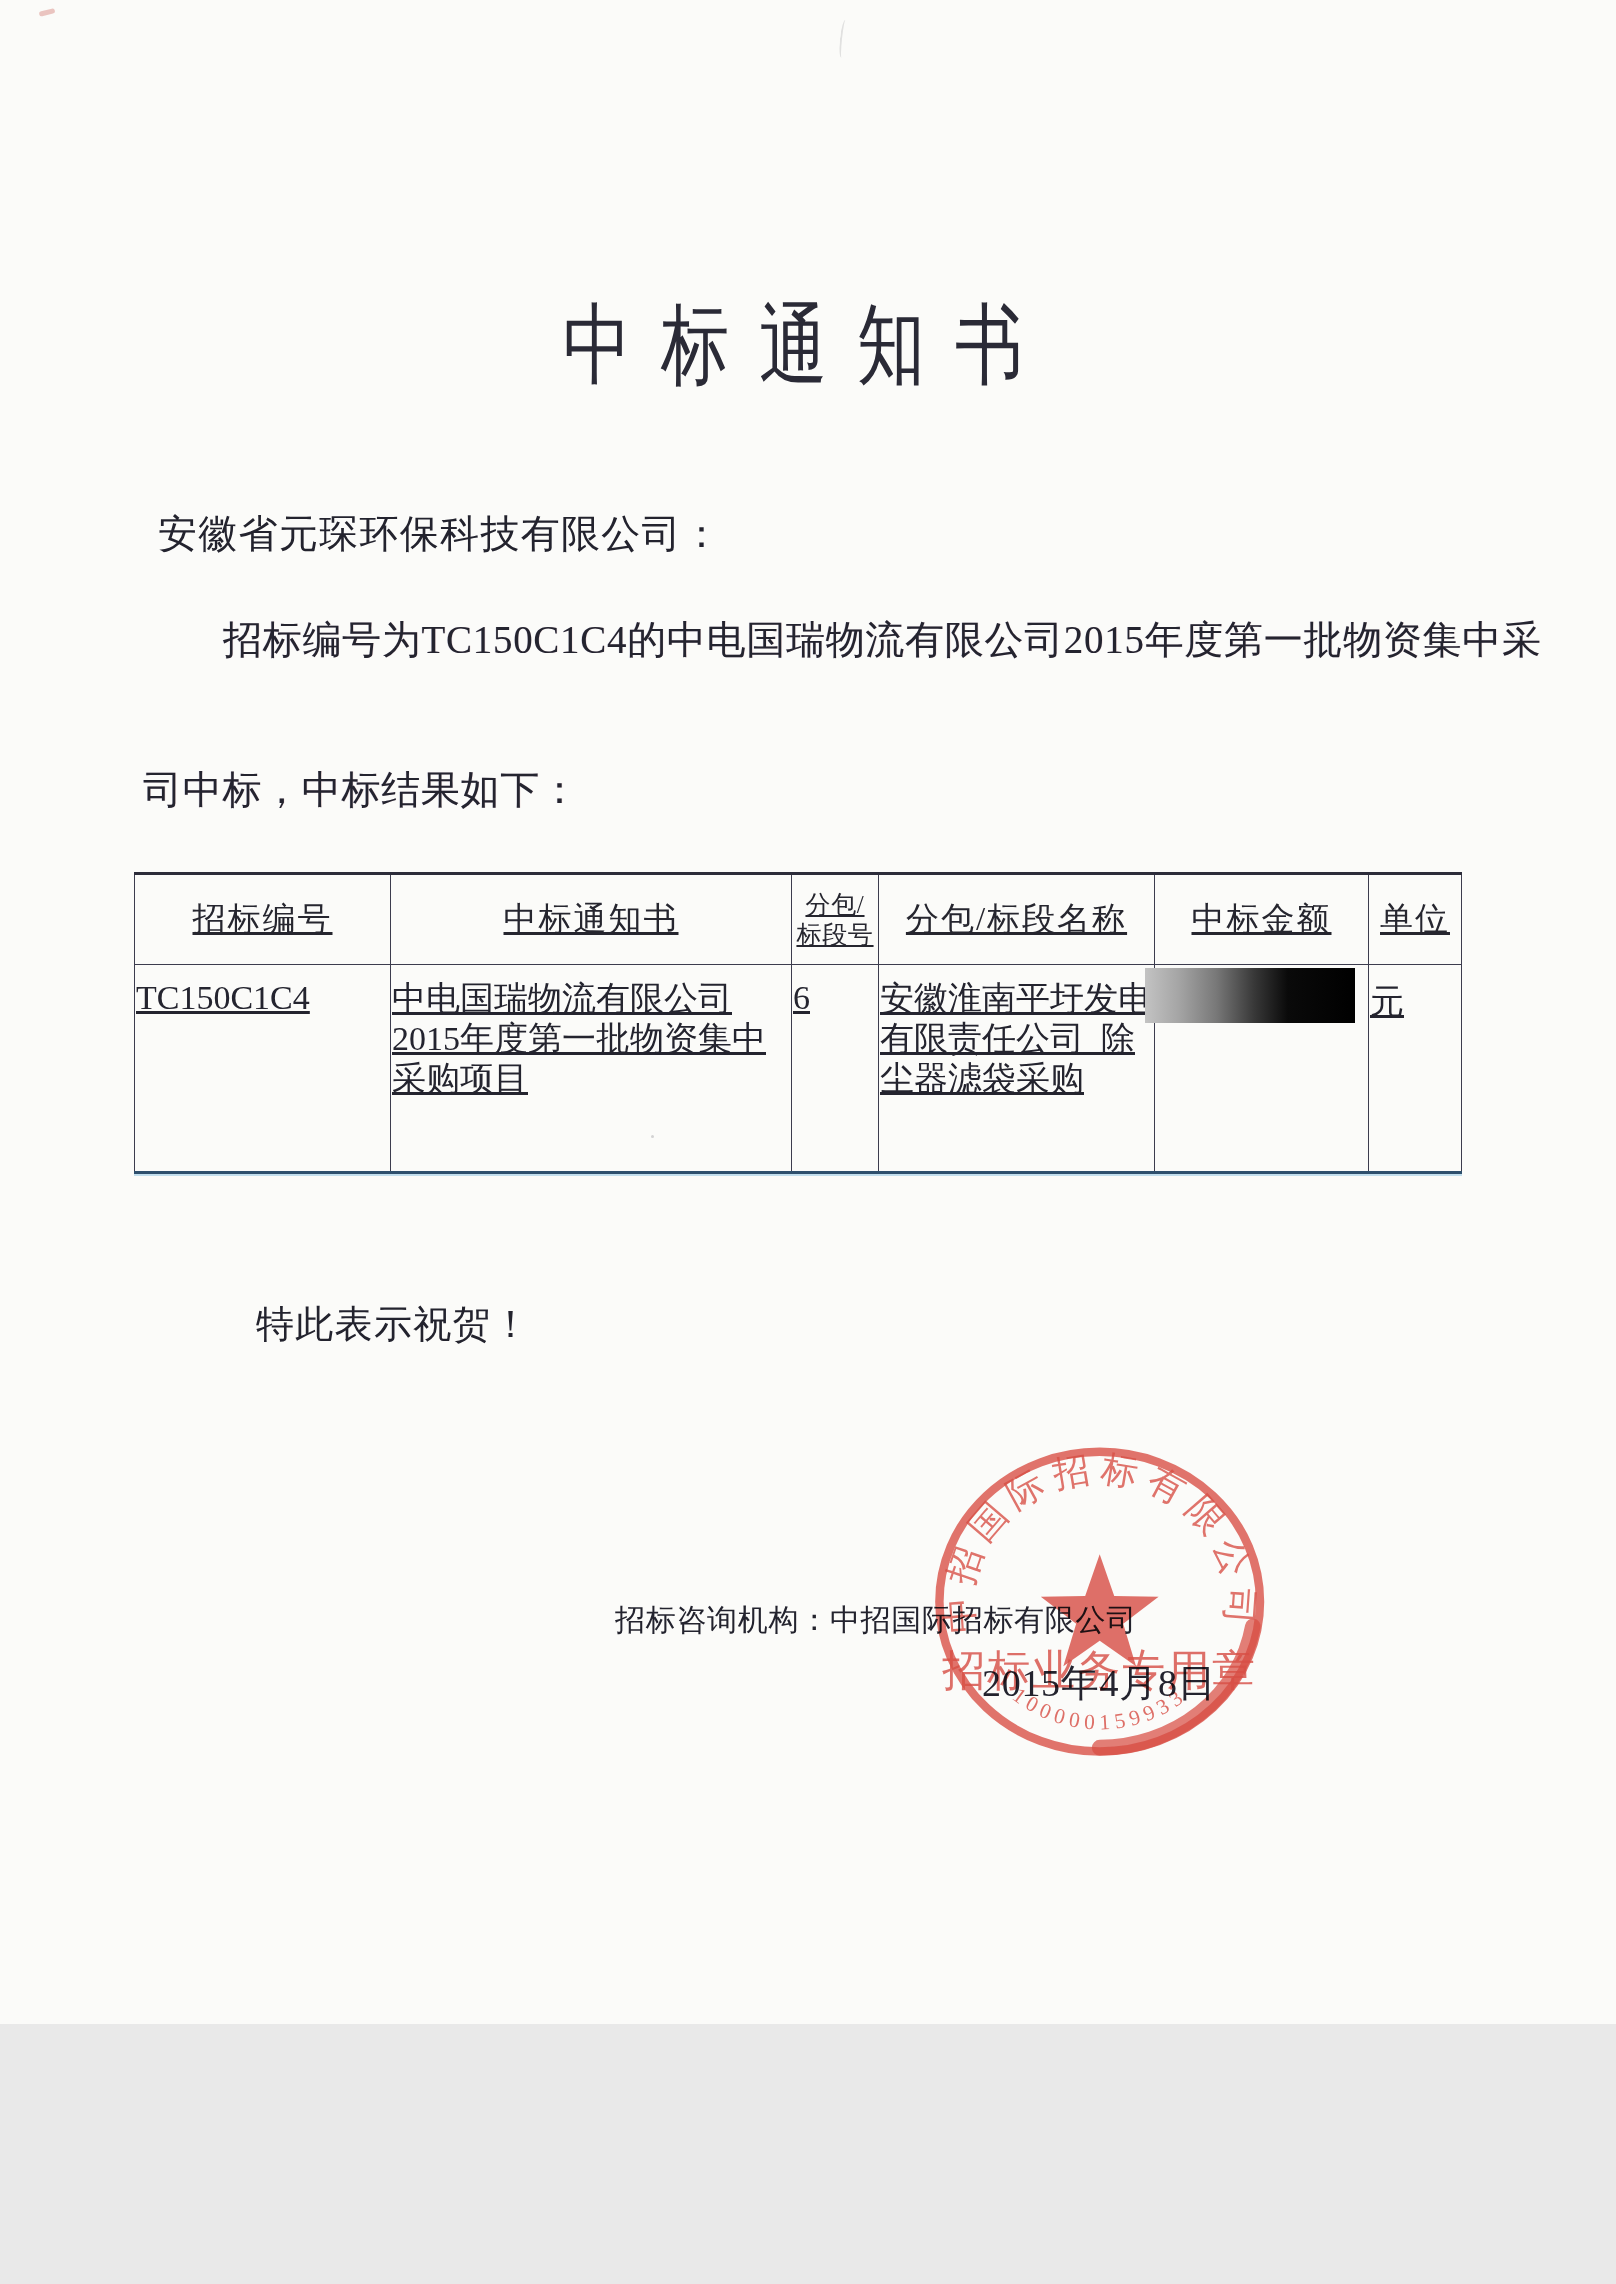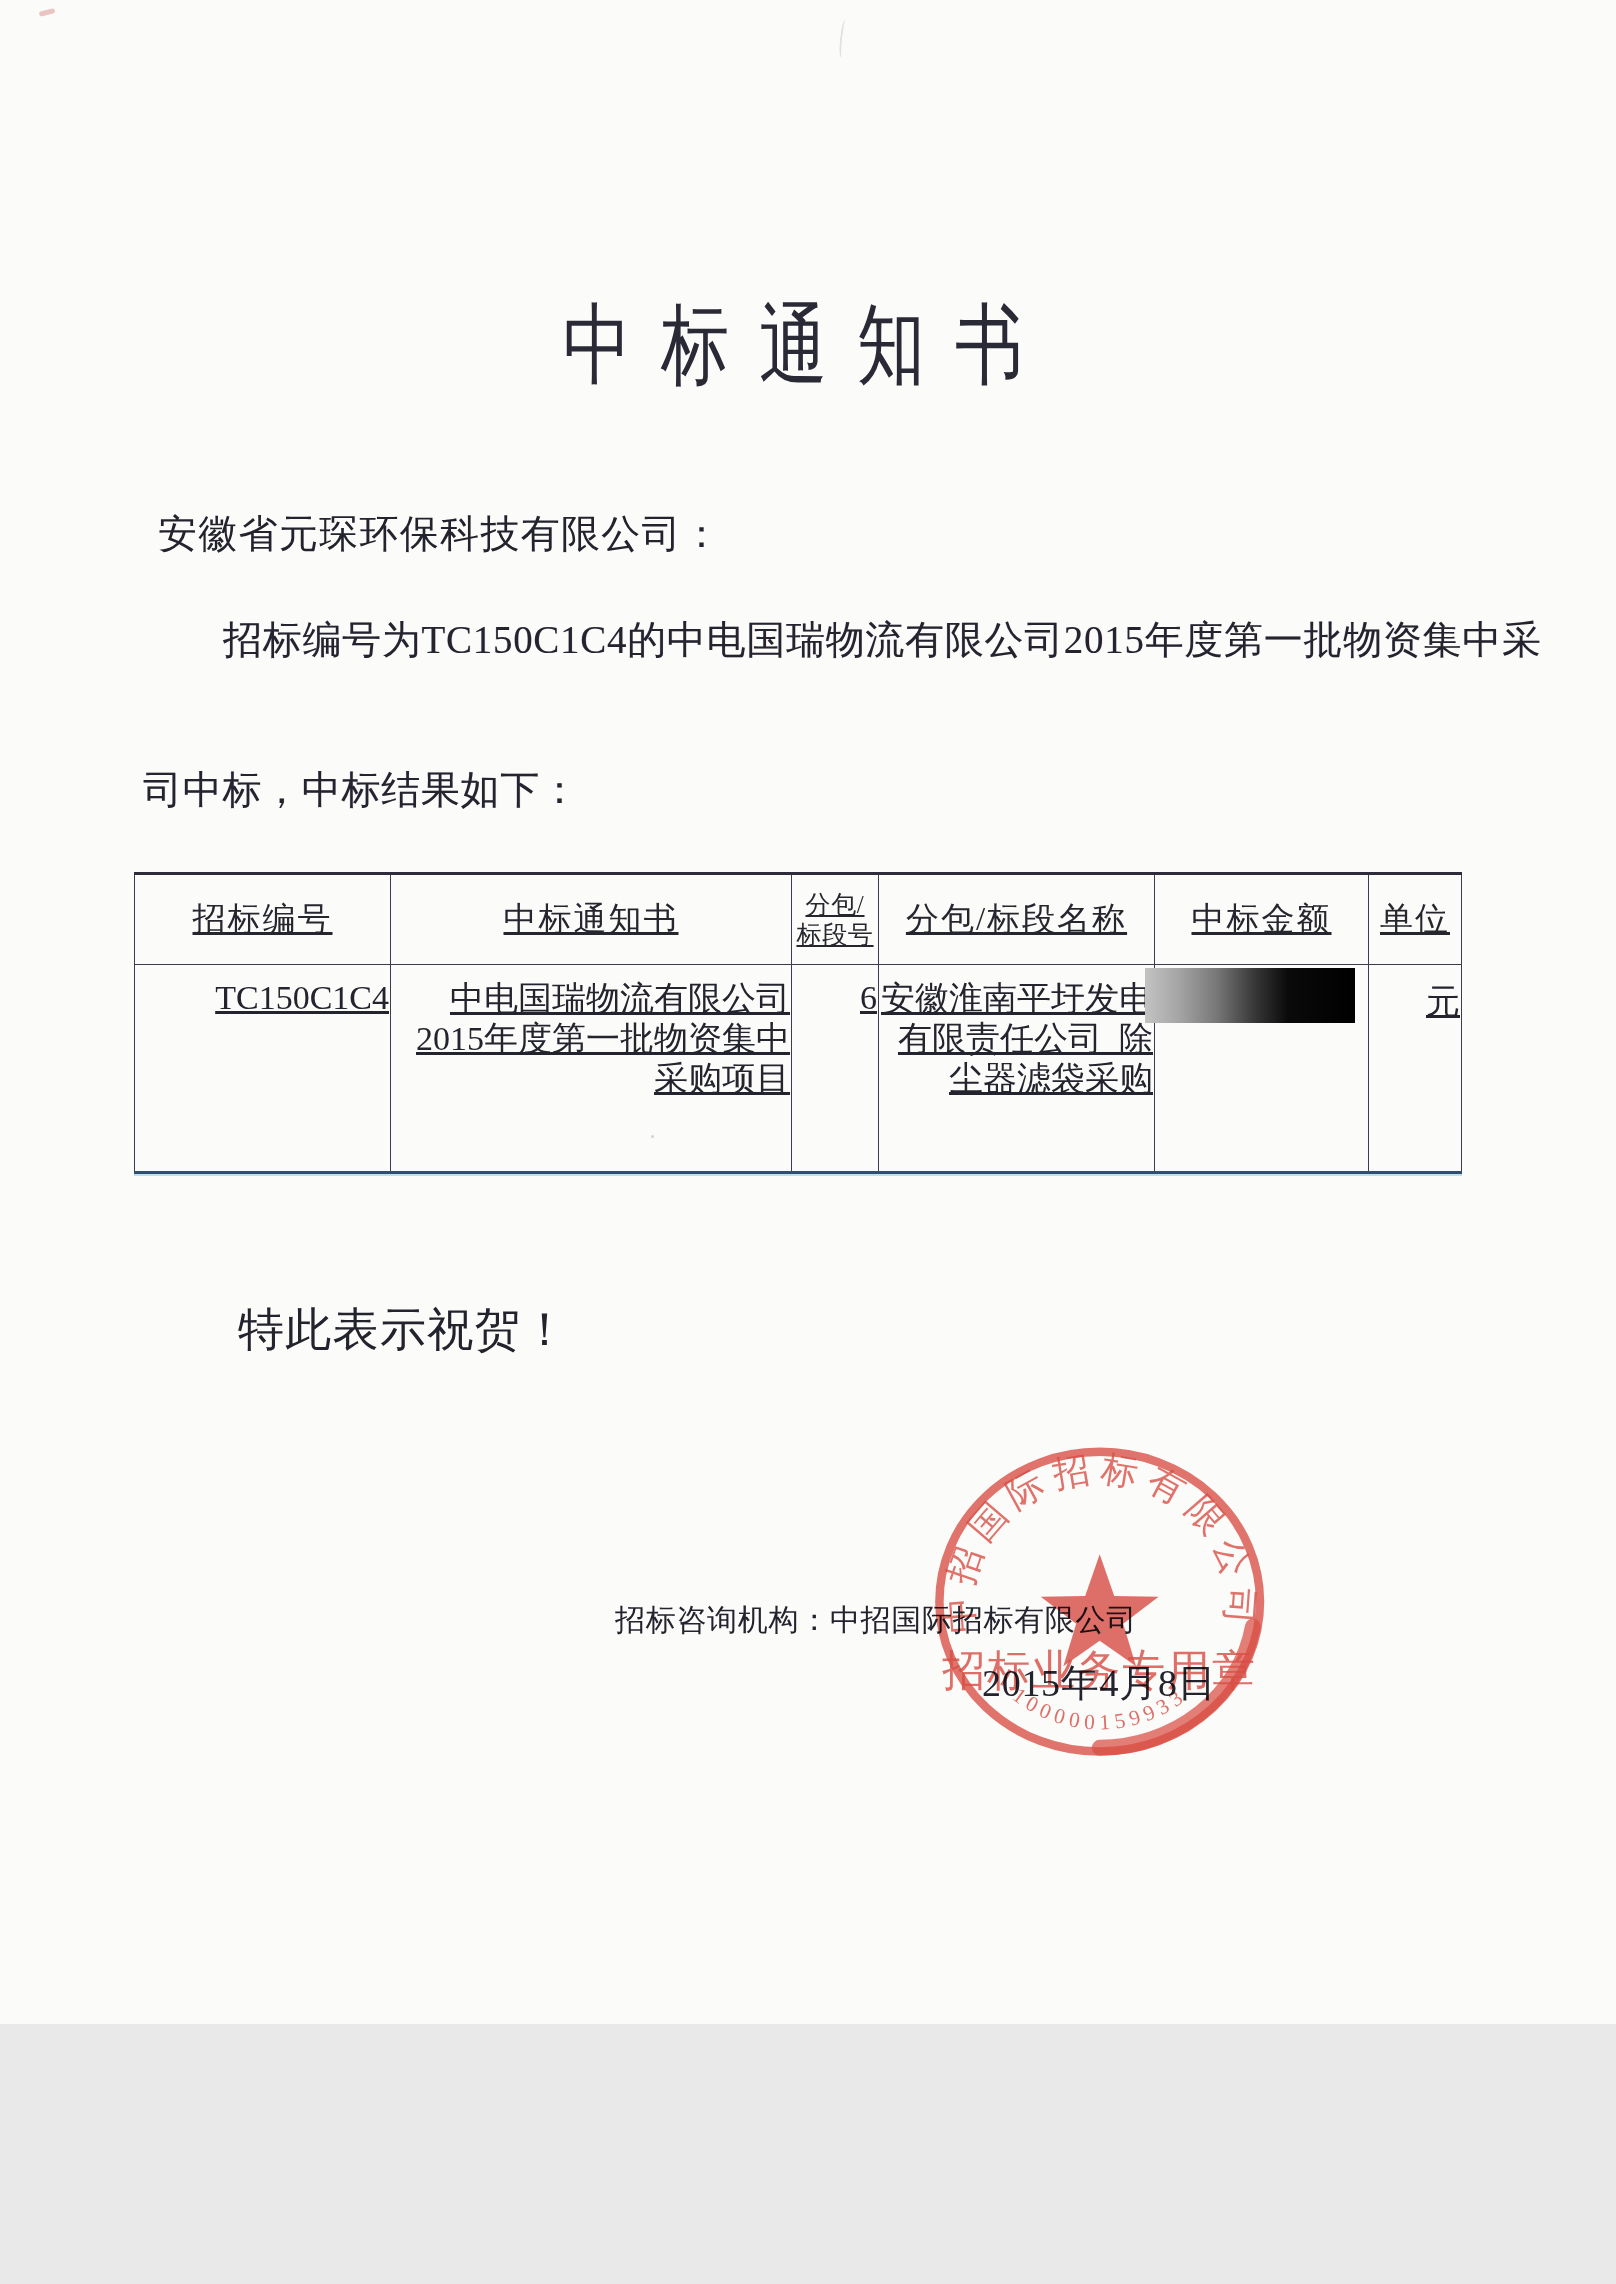--- a/index.html
+++ b/index.html
@@ -29,29 +29,29 @@
     border-collapse:collapse; table-layout:fixed; width:1326px;
     border-top:3.9px solid #2c2c3a;
     border-bottom:3.9px solid #2e4f6d;
     box-shadow:0 2px 0 rgba(90,170,215,0.35);
   }
   table.award th, table.award td { border:1.3px solid #3c3c4e; font-weight:400;text-decoration:underline; }
   tr.hrow { height:91px; }
   tr.drow { height:208px; }
   th.hcell { font-size:33px; letter-spacing:2px; vertical-align:middle; text-align:center; color:#26262f; }
   th.hcell-small { font-size:25px; letter-spacing:0.7px; line-height:30px; white-space:normal; }
-  td.dcell { vertical-align:top; text-align:right; padding-top:14.3px; font-size:34px; color:#24242f; }
+  td.dcell { vertical-align:top; text-align:left; padding-top:14.3px; font-size:34px; color:#24242f; }
   .cellline { line-height:40px; }
 
   .redaction {
     position:absolute; left:1145px; top:968px; width:210px; height:55px;
     background:linear-gradient(90deg,#c3c3c3 0%,#a5a5a5 16%,#787878 34%,#383838 52%,#0a0a0a 68%,#000 100%);
   }
 
-  .congrats { left:238px; top:1299px; font-size:46px; letter-spacing:1.3px; }
+  .congrats { left:256px; top:1299px; font-size:38px; letter-spacing:1.3px; }
   .agency   { left:615px; top:1568px; font-size:30px; letter-spacing:0.7px;margin-top:32px; }
   .dateline { left:982px; top:1658px; font-size:38px; letter-spacing:0.7px; }
 
   .stamp {
     position:absolute; left:899px; top:1414px; width:404px; height:378px;
     mix-blend-mode:multiply; opacity:0.92;
   }
   .stamp text { font-family:"Liberation Serif","DejaVu Serif",serif; }
 
   .speck-red { position:absolute; left:39px; top:10.4px; width:15.6px; height:4.6px;

